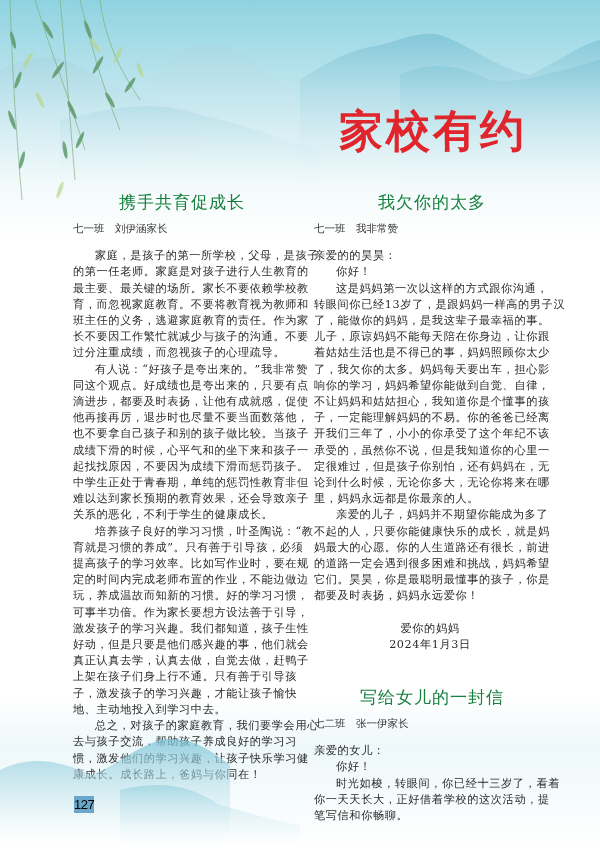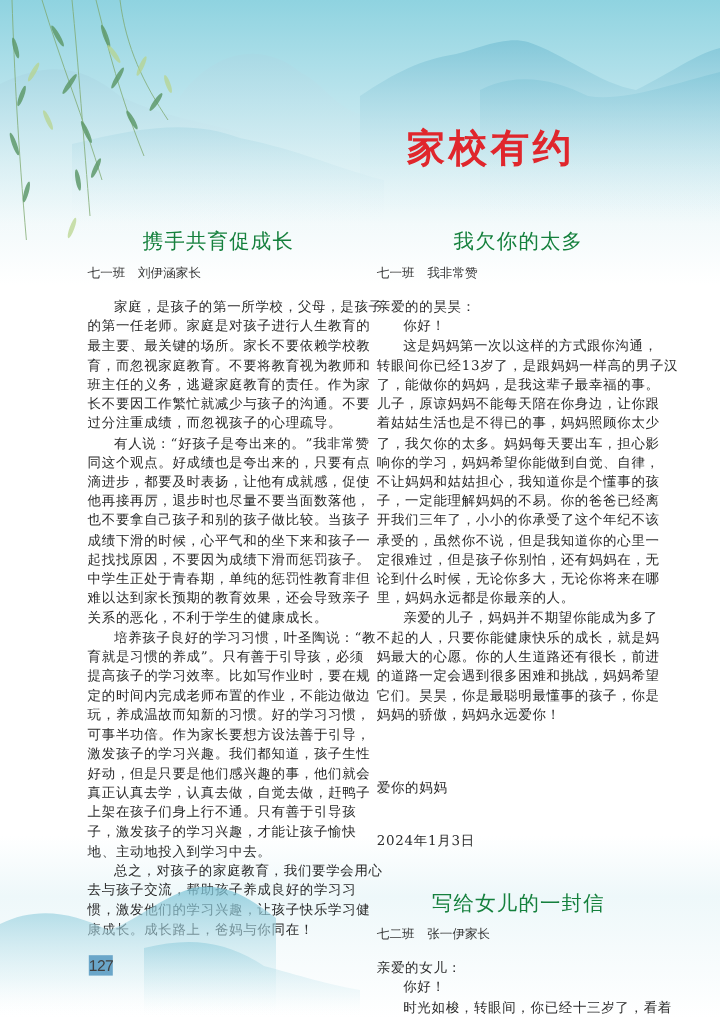--- a/index.html
+++ b/index.html
@@ -14,42 +14,42 @@
     background:
       linear-gradient(180deg, #8fd3e0 0%, #b8e3ec 9%, #d9f0f4 16%, #f3fafb 22%, #ffffff 28%, #ffffff 82%, #eef8fa 88%, #ffffff 100%);
   }
   .mountains-top { position: absolute; left: 0; top: 0; width: 600px; height: 200px; }
   .mountains-bottom { position: absolute; left: 0; top: 730px; width: 600px; height: 119px; }
   .willow { position: absolute; left: 0; top: 0; width: 170px; height: 240px; }
 
   .banner-title {
     position: absolute; left: 339px; top: 102px;
     font-family: "DejaVu Sans", "Liberation Sans", sans-serif;
-    font-weight: bold; font-size: 32px; letter-spacing: 3px;
+    font-weight: bold; font-size: 44px; letter-spacing: 3px;
     color: #e0262c;
   }
 
   .col { position: absolute; font-size: 11.2px; line-height: 16.2px; }
   .col-left { left: 73px; top: 190px; width: 218px; }
   .col-right { left: 314px; top: 190px; width: 236px; }
 
   .art-title {
     text-align: center; font-size: 17px; line-height: 24px;
     letter-spacing: 1px; color: #15803d; margin: 0 0 6px 0; font-weight: normal;
   }
   .byline { font-size: 10.5px; margin-bottom: 12px; color: #333; }
   .line { white-space: nowrap; letter-spacing: 0.6px; }
   .indent { padding-left: 22px; }
-  .sign { text-align: left; padding-right: 4px; margin-top: 28px; }
+  .sign { text-align: center; padding-right: 4px; }
   .gap { height: 16px; }
   .gap-big { height: 32px; }
 
   .page-num {
     position: absolute; left: 74px; top: 796px; width: 20px; height: 17px;
-    background: #6aa6c9; color: #404040;
+    background: #6aa6c9; color: #000000;
     font-family: "Liberation Sans", sans-serif; font-size: 13px;
     text-align: center; line-height: 17px; letter-spacing: -0.5px;
   }
 </style>
 </head>
 <body>
 
 <div class="bg"></div>
 
 <svg class="mountains-top" viewBox="0 0 600 200" preserveAspectRatio="none">
@@ -163,21 +163,21 @@
       <div class="line">开我们三年了，小小的你承受了这个年纪不该</div>
       <div class="line">承受的，虽然你不说，但是我知道你的心里一</div>
       <div class="line">定很难过，但是孩子你别怕，还有妈妈在，无</div>
       <div class="line">论到什么时候，无论你多大，无论你将来在哪</div>
       <div class="line">里，妈妈永远都是你最亲的人。</div>
       <div class="line indent">亲爱的儿子，妈妈并不期望你能成为多了</div>
       <div class="line">不起的人，只要你能健康快乐的成长，就是妈</div>
       <div class="line">妈最大的心愿。你的人生道路还有很长，前进</div>
       <div class="line">的道路一定会遇到很多困难和挑战，妈妈希望</div>
       <div class="line">它们。昊昊，你是最聪明最懂事的孩子，你是</div>
-      <div class="line">妈妈的骄傲，妈妈永远爱你！</div>
+      <div class="line">都要及时表扬，妈妈永远爱你！</div>
     </div>
   <div class="gap"></div>
   <div class="line sign">爱你的妈妈</div>
   <div class="line sign">2024年1月3日</div>
   <div class="gap-big"></div>
   <h2 class="art-title">写给女儿的一封信</h2>
   <div class="byline">七二班　张一伊家长</div>
   <div>
       <div class="line">亲爱的女儿：</div>
       <div class="line indent">你好！</div>

